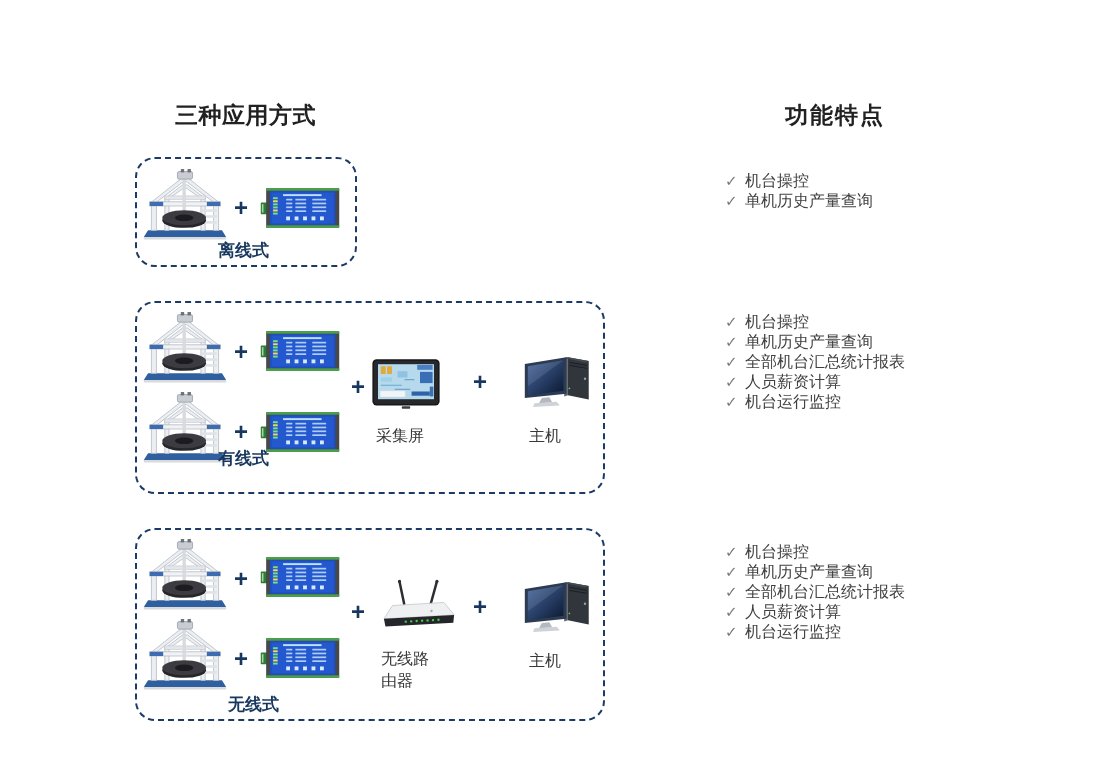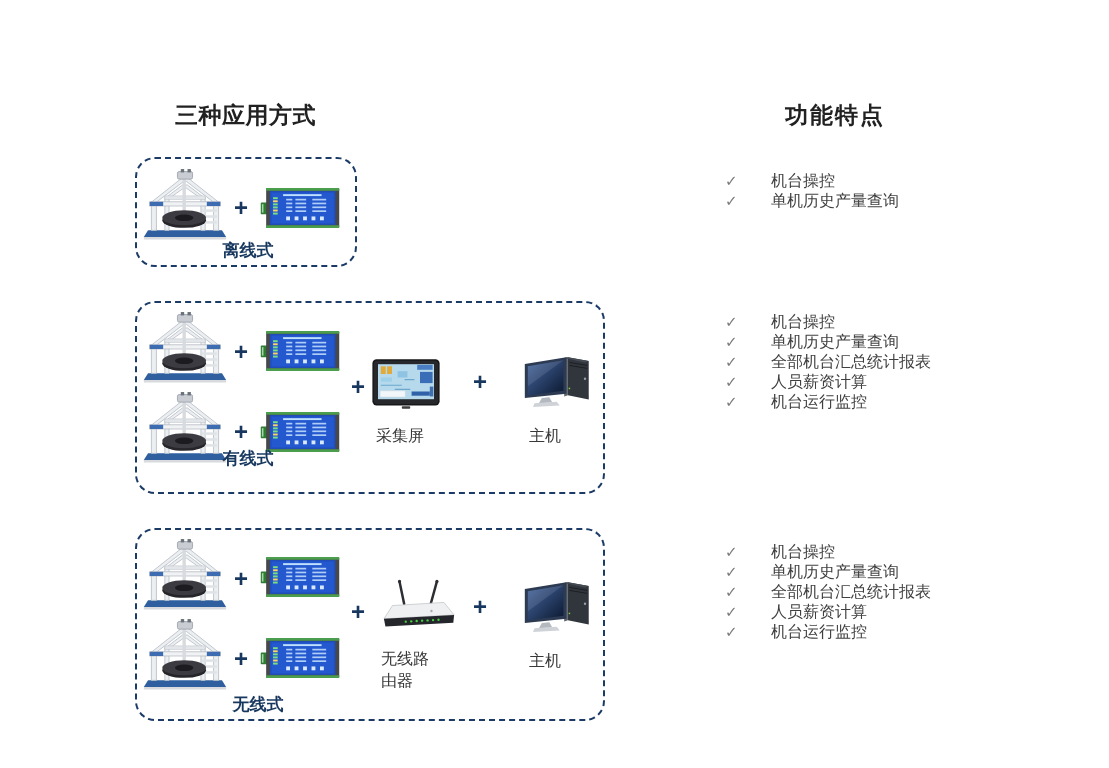--- a/index.html
+++ b/index.html
@@ -19,29 +19,29 @@
   .icon { position:absolute; display:block; }
   .machine { width:84px; height:76px; }
   .panel   { width:80px; height:42px; }
   .hmi     { width:70px; height:53px; }
   .router  { width:78px; height:62px; }
   .pc      { width:76px; height:55px; }
 
   .plus { position:absolute; width:20px; text-align:center; font-size:24px; line-height:26px;
           font-weight:bold; color:#17375e; }
 
-  .mode-label { position:absolute; width:60px; text-align:center; font-size:17px;
+  .mode-label { position:absolute; width:60px; text-align:left; font-size:17px;
                 font-weight:bold; color:#17375e; white-space:nowrap; }
   .dev-label  { position:absolute; text-align:left; font-size:16px; color:#383838;
                 line-height:22px; white-space:nowrap; }
 
   .features { position:absolute; }
   .feat { display:flex; align-items:center; height:20px; white-space:nowrap; }
   .check { width:20px; font-size:15px; color:#7a7a7a; }
-  .ftext { font-size:16px; color:#3f3f3f;margin-left:26px; }
+  .ftext { font-size:16px; color:#3f3f3f; }
 </style>
 </head>
 <body>
 
 <svg width="0" height="0" style="position:absolute" aria-hidden="true">
   <defs>
     <linearGradient id="scr-grad" x1="0" y1="0" x2="1" y2="1">
       <stop offset="0" stop-color="#46679f"></stop>
       <stop offset="1" stop-color="#0b1830"></stop>
     </linearGradient>

